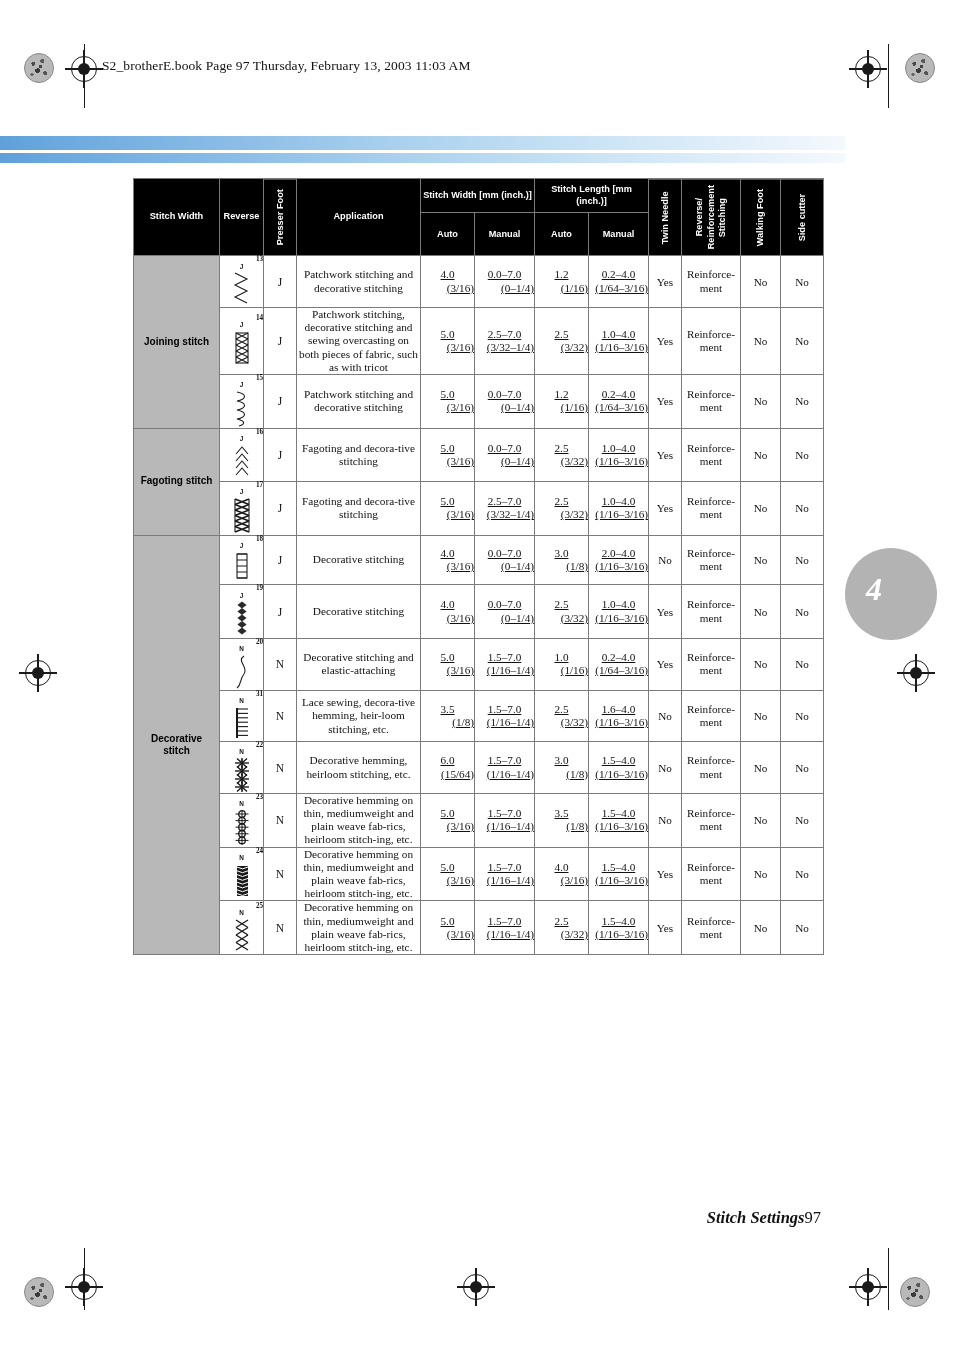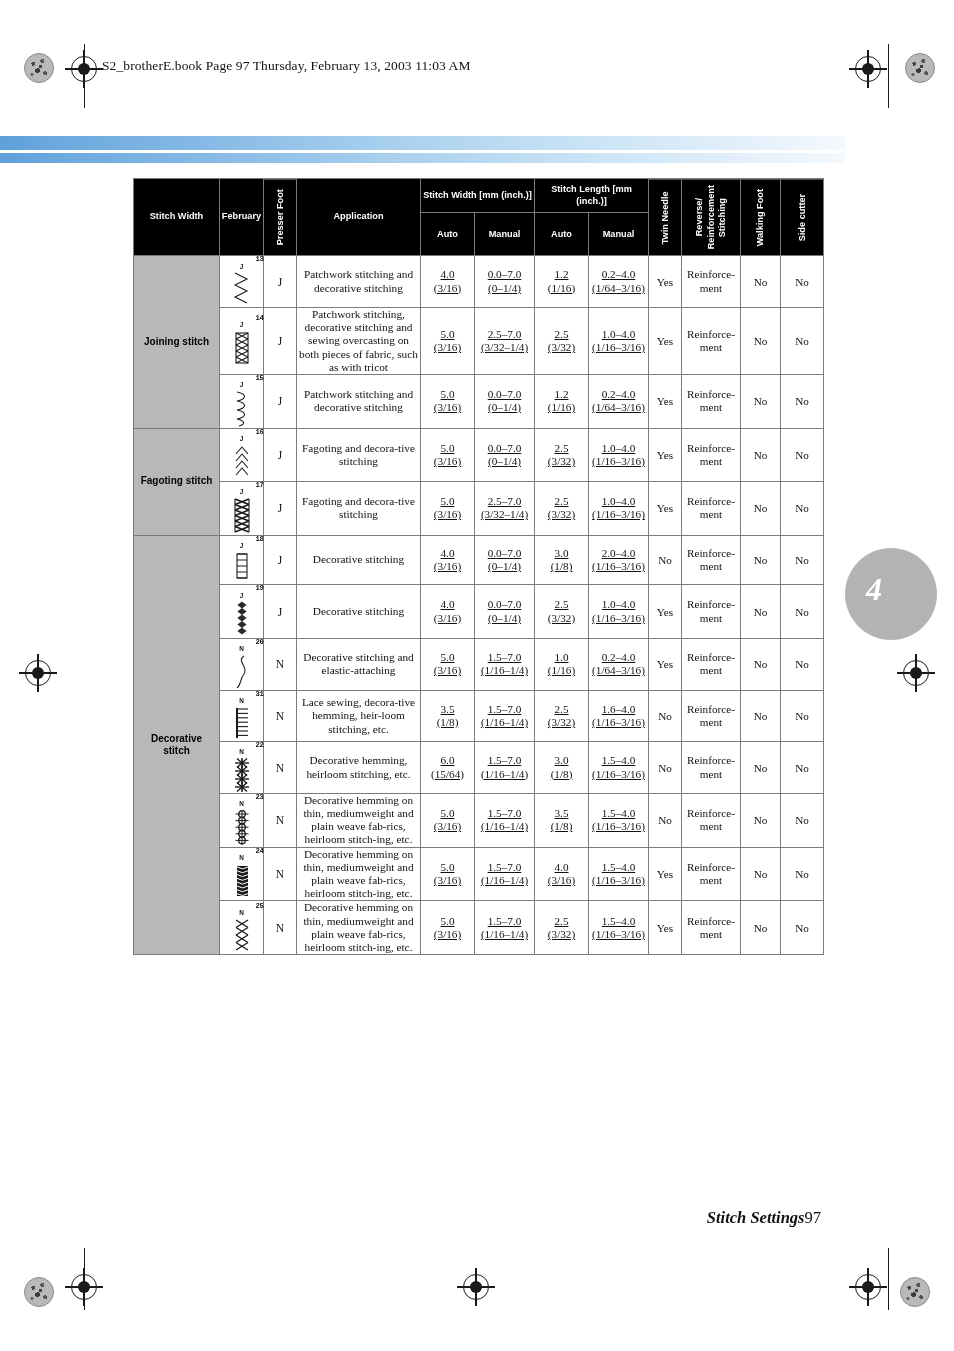--- a/index.html
+++ b/index.html
@@ -194,21 +194,21 @@
     color: #111;
     margin-left: 15px;
   }
   td.num {
     font-size: 11.2px;
     line-height: 1.18;
     color: #111;
     padding: 2px 1px;
     text-decoration: underline;
   }
-  td.num .sub { display: block; }
+  td.num .sub { display: block; text-align: right; }
   td.yn {
     font-size: 11.2px;
     color: #111;
   }
   td.reinf {
     text-align: left;
     padding: 2px 3px 2px 4px;
     font-size: 11.2px;
     line-height: 1.18;
     color: #111;
@@ -217,21 +217,21 @@
 
   
   .pat {
     display: flex;
     flex-direction: column;
     align-items: center;
     justify-content: flex-start;
     line-height: 1;
   }
   .pat-num {
-    font-family: Liberation Mono, monospace;
+    font-family: Liberation Serif, serif;
     font-weight: bold;
     font-size: 7.2px;
     color: #111;
     letter-spacing: -0.2px;
     margin-left: 36px;
   }
   .pat-foot {
     font-family: "Liberation Sans", sans-serif;
     font-weight: bold;
     font-size: 6.4px;
@@ -295,21 +295,21 @@
       <col style="width:54px">
       <col style="width:60px">
       <col style="width:33px">
       <col style="width:59px">
       <col style="width:40px">
       <col style="width:43px">
     </colgroup>
     <thead>
       <tr>
         <th rowspan="2">Stitch Width</th>
-        <th rowspan="2">February</th>
+        <th rowspan="2">Reverse</th>
         <th rowspan="2" class="vert">Presser Foot</th>
         <th rowspan="2">Application</th>
         <th colspan="2" class="grp">
           <span>Stitch Width</span>
           <span>[mm (inch.)]</span>
         </th>
         <th colspan="2" class="grp">
           <span>Stitch Length</span>
           <span>[mm (inch.)]</span>
         </th>

